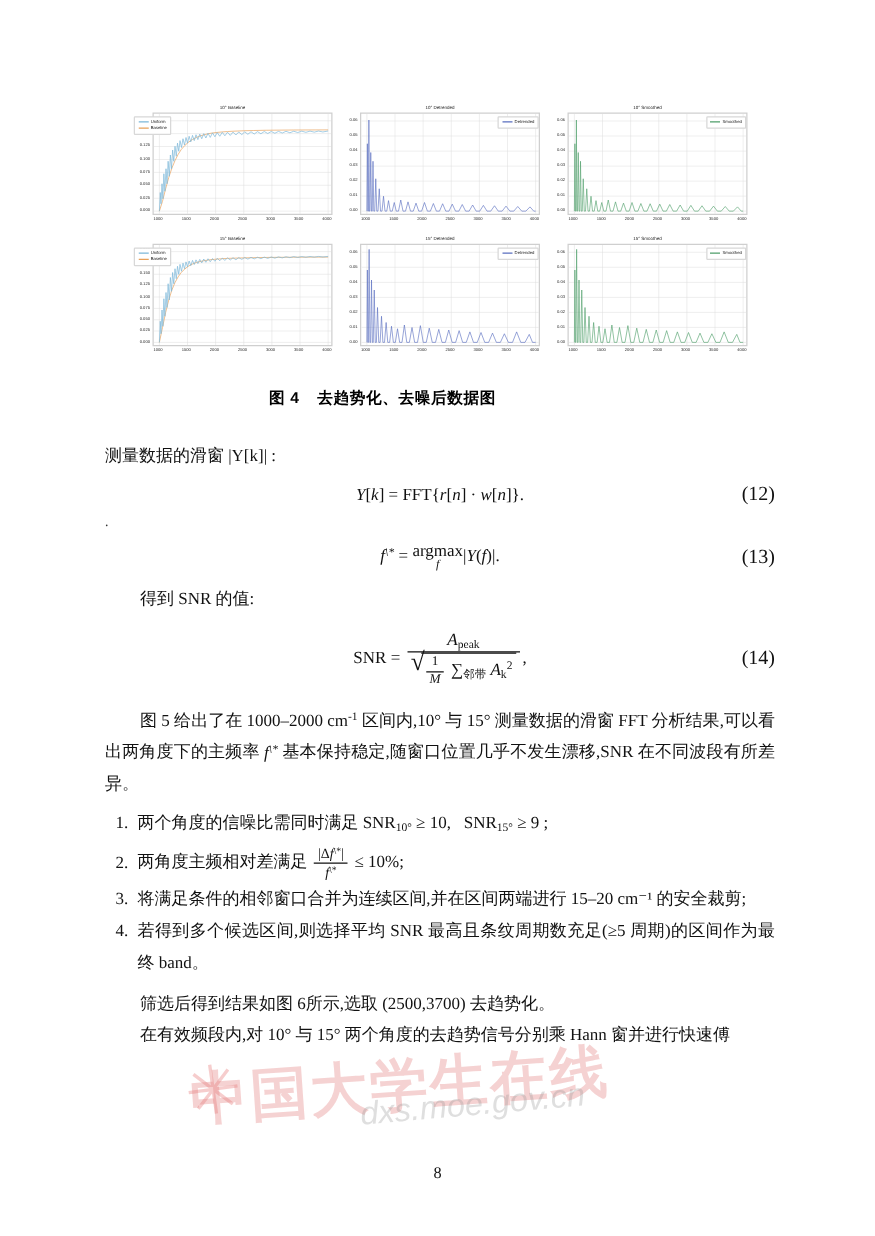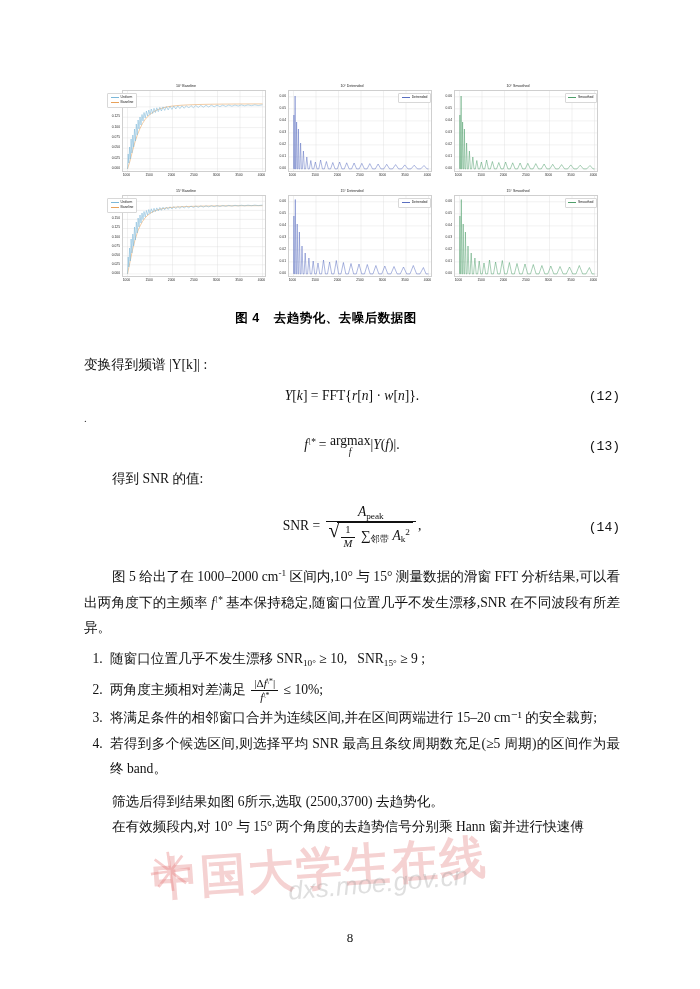--- a/index.html
+++ b/index.html
@@ -162,21 +162,20 @@
     left: 0;
     top: 310px;
     width: 612px;
     text-align: center;
     font-family: "Liberation Sans", sans-serif;
     font-weight: bold;
     font-size: 12.5px;
     color: #000;
     letter-spacing: 0.5px;
     z-index: 2;
-    margin-left: 20px;
   }
   .fig-caption .cap-sp { display: inline-block; width: 14px; }
 
   
   .content {
     position: absolute;
     left: 84px;
     top: 352px;
     width: 536px;
     z-index: 2;
@@ -194,22 +193,21 @@
     margin: 11px 0 9px 0;
     text-align: center;
     font-size: 13.6px;
     color: #111;
   }
   .eqnum {
     position: absolute;
     right: 0;
     top: 50%;
     transform: translateY(-50%);
-    font-size: 13px;
-    font-family: Liberation Mono, monospace;
+    font-size: 16px;
   }
   .stray-dot {
     font-size: 11px;
     line-height: 10px;
     color: #333;
     margin: 4px 0 2px 0;
   }
 
   
   .mi { font-style: italic; font-family: "Liberation Serif", serif; }
@@ -622,21 +620,21 @@
     </div>
   </div>
 
   <div class="fig-caption">
     <span>图 4</span><span class="cap-sp"></span><span>去趋势化、去噪后数据图</span>
   </div>
 
   <div class="content">
 
     <p class="para">
-      <span>变换得到频谱 |Y[k]| :</span>
+      <span>测量数据的滑窗 |Y[k]| :</span>
     </p>
 
     <div class="eqline">
       <span><span class="mi">Y</span>[<span class="mi">k</span>] = <span class="mr">FFT</span>{<span class="mi">r</span>[<span class="mi">n</span>] · <span class="mi">w</span>[<span class="mi">n</span>]}.</span>
       <span class="eqnum">(12)</span>
     </div>
 
     <p class="stray-dot">.</p>
 
 
@@ -660,21 +658,21 @@
     </div>
 
 
     <p class="para indent">
       <span>图 5 给出了在 1000–2000 cm</span><span class="sup">-1</span><span> 区间内,10° 与 15° 测量数据的滑窗 FFT 分析结果,可以看出两角度下的主频率 </span><span class="mi">f<span class="starsup">\*</span></span><span> 基本保持稳定,随窗口位置几乎不发生漂移,SNR 在不同波段有所差异。</span>
     </p>
 
 
     <ol class="rules">
       <li>
-        <span>随窗口位置几乎不发生漂移 SNR</span><span class="sub">10°</span><span> ≥ 10,</span>&nbsp;&nbsp;&nbsp;<span>SNR</span><span class="sub">15°</span><span> ≥ 9 ;</span>
+        <span>两个角度的信噪比需同时满足 SNR</span><span class="sub">10°</span><span> ≥ 10,</span>&nbsp;&nbsp;&nbsp;<span>SNR</span><span class="sub">15°</span><span> ≥ 9 ;</span>
       </li>
       <li>
         <span>两角度主频相对差满足 </span><span class="frac" style="font-size:0.82em;"><span class="num">|Δ<span class="mi">f</span><span class="starsup">\*</span>|</span><span class="den"><span class="mi">f</span><span class="starsup">\*</span></span></span><span> ≤ 10%;</span>
       </li>
       <li>
         <span>将满足条件的相邻窗口合并为连续区间,并在区间两端进行 15–20 cm⁻¹ 的安全裁剪;</span>
       </li>
       <li>
         <span>若得到多个候选区间,则选择平均 SNR 最高且条纹周期数充足(≥5 周期)的区间作为最终 band。</span>
       </li>

